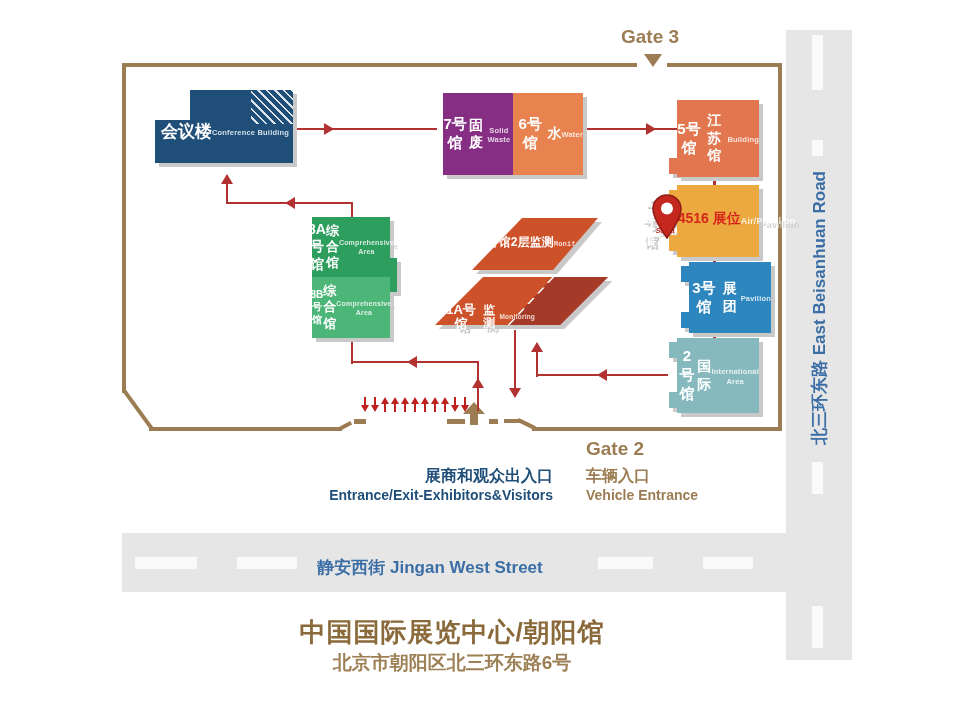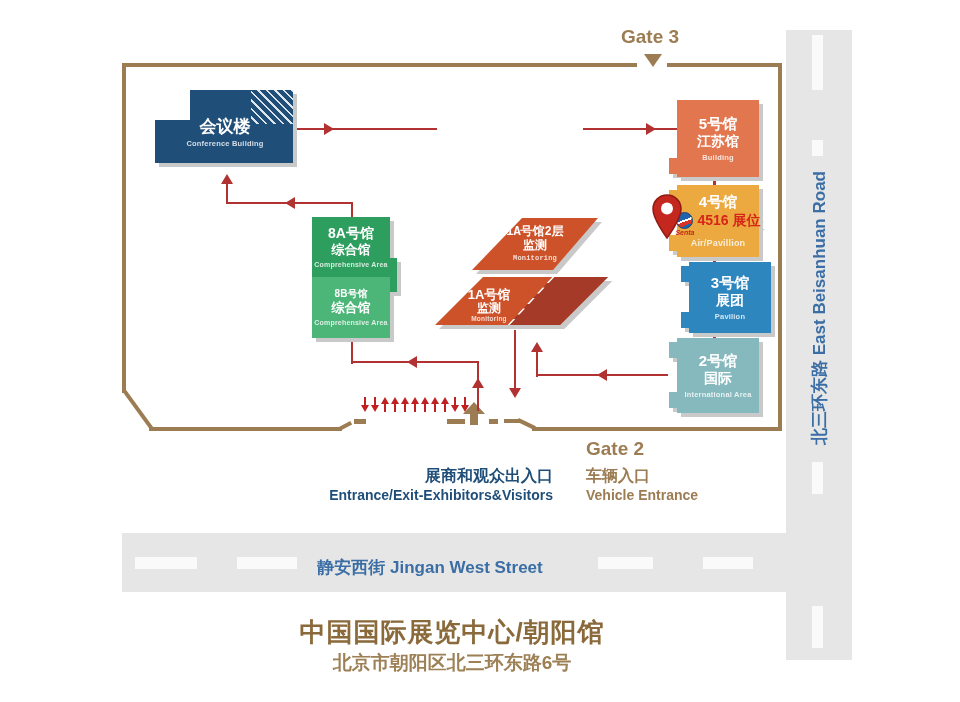--- a/index.html
+++ b/index.html
@@ -10,21 +10,21 @@
   .road{background:#e6e6e6;position:absolute;}
   .dash{background:#fafafa;position:absolute;}
   .road-label{position:absolute;color:#3a6ea5;font-weight:600;font-size:17px;white-space:nowrap;}
   
   .bseg{background:#9c7c52;position:absolute;}
   
   .gate-label{position:absolute;color:#9c7c52;font-weight:700;font-size:19px;white-space:nowrap;}
   .tri-down{width:0;height:0;border-left:9px solid transparent;border-right:9px solid transparent;border-top:13px solid #9c7c52;position:absolute;}
   
   .hallwrap{position:absolute;filter:drop-shadow(4px 4px 0 #c9c9c9);}
-  .hall{position:absolute;color:#fff;display:flex;flex-direction:column;align-items:center;justify-content:center;text-align:center;line-height:1.25;}
+  .hall{position:absolute;color:#fff;display:flex;align-items:center;justify-content:center;text-align:center;line-height:1.25;}
   .zh1{font-size:15px;font-weight:700;}
   .zh2{font-size:14px;font-weight:700;}
   .en{font-size:7.5px;font-weight:600;opacity:.8;margin-top:2px;letter-spacing:.2px;}
   .tab{position:absolute;}
   
   .rt{background:#b23232;position:absolute;z-index:2;}
   .ah{position:absolute;width:0;height:0;z-index:2;}
   .ah-right{border-top:6px solid transparent;border-bottom:6px solid transparent;border-left:10px solid #b23232;}
   .ah-left{border-top:6px solid transparent;border-bottom:6px solid transparent;border-right:10px solid #b23232;}
   .ah-up{border-left:6px solid transparent;border-right:6px solid transparent;border-bottom:10px solid #b23232;}
@@ -169,20 +169,30 @@
   <div class="abs" style="left:35px;top:0;width:103px;height:73px;background:#1f4e79;"></div>
   <div class="abs" style="left:0;top:30px;width:40px;height:43px;background:#1f4e79;"></div>
   <div class="hatch" style="left:96px;top:0;width:42px;height:34px;"></div>
   <div class="hall" style="left:0;top:16px;width:140px;height:52px;">
     <span class="zh1" style="font-size:17px;">会议楼</span>
     <span class="en">Conference Building</span>
   </div>
 </div>
 
 <div class="hallwrap" style="left:443px;top:93px;width:140px;height:82px;z-index:3;">
+  <div class="hall" style="left:0;top:0;width:70px;height:82px;background:#862d84;">
+    <span class="zh1">7号馆</span>
+    <span class="zh2">固废</span>
+    <span class="en">Solid Waste</span>
+  </div>
+  <div class="hall" style="left:70px;top:0;width:70px;height:82px;background:#e8824f;">
+    <span class="zh1">6号馆</span>
+    <span class="zh2">水</span>
+    <span class="en">Water</span>
+  </div>
 </div>
 
 <div class="hallwrap" style="left:677px;top:100px;width:82px;height:77px;z-index:3;">
   <div class="tab" style="left:-8px;top:58px;width:9px;height:16px;background:#e2764e;"></div>
   <div class="hall" style="left:0;top:0;width:82px;height:77px;background:#e2764e;">
     <span class="zh1">5号馆</span>
     <span class="zh2">江苏馆</span>
     <span class="en">Building</span>
   </div>
 </div>
@@ -242,21 +252,21 @@
     <span class="zh1" style="font-size:12px;">1A号馆2层</span>
     <span class="zh2" style="font-size:12px;">监测</span>
     <span class="en" style="font-size:7px;margin-top:0;">Monitoring</span>
   </div>
 </div>
 
 <div class="hallwrap" style="left:435px;top:277px;width:173px;height:48px;z-index:3;">
   <div class="abs" style="left:0;top:0;width:173px;height:48px;background:#ce5229;clip-path:polygon(48px 0,173px 0,125px 48px,0 48px);"></div>
   <div class="abs" style="left:0;top:0;width:173px;height:48px;background:#a63a28;clip-path:polygon(118px 0,173px 0,125px 48px,73px 48px);"></div>
   <div class="abs" style="left:95px;top:0;height:48px;border-left:2px dashed #fff;transform:skewX(-43deg);"></div>
-  <div class="hall" style="left:8px;top:4px;width:92px;height:48px;line-height:1.1;">
+  <div class="hall" style="left:8px;top:16px;width:92px;height:48px;line-height:1.1;">
     <span class="zh1" style="font-size:13px;">1A号馆</span>
     <span class="zh2" style="font-size:12px;">监测</span>
     <span class="en" style="font-size:6.5px;margin-top:0;">Monitoring</span>
   </div>
 </div>
 
 <svg class="abs" style="left:651px;top:194px;z-index:5;" width="32" height="46" viewBox="0 0 32 46">
   <path d="M16 1 C8 1 2 7.3 2 15 c0 10.5 14 29 14 29 s14-18.5 14-29 C30 7.3 24 1 16 1 z" fill="#c3271d" stroke="#8f1b13" stroke-width="1.5"></path>
   <circle cx="16" cy="14.5" r="6" fill="#ffffff"></circle>
 </svg>

